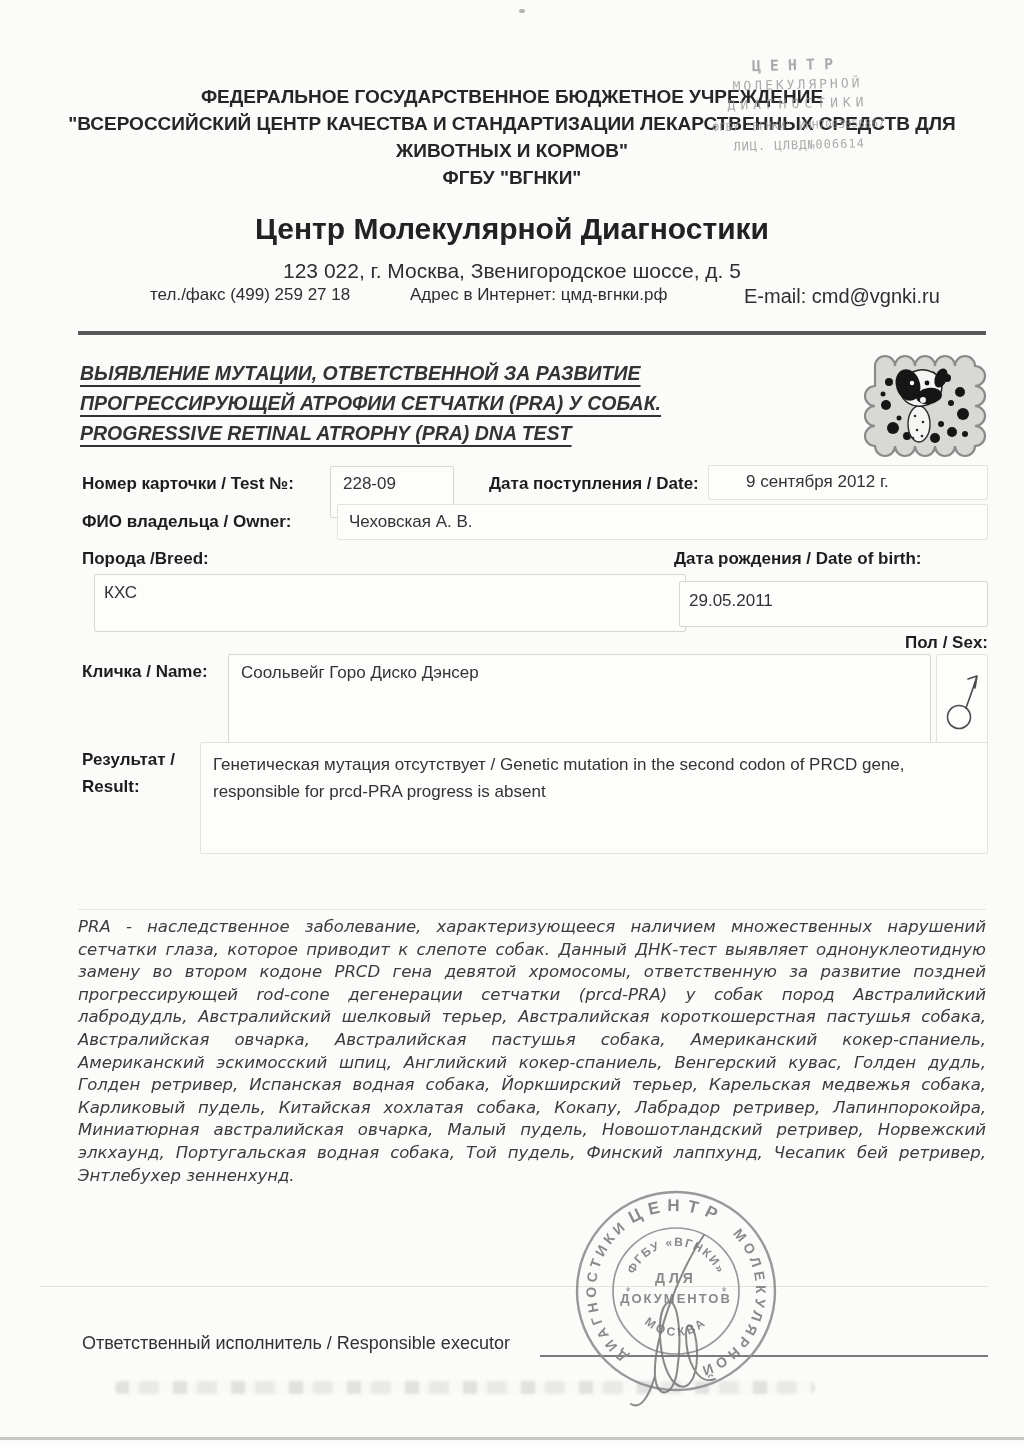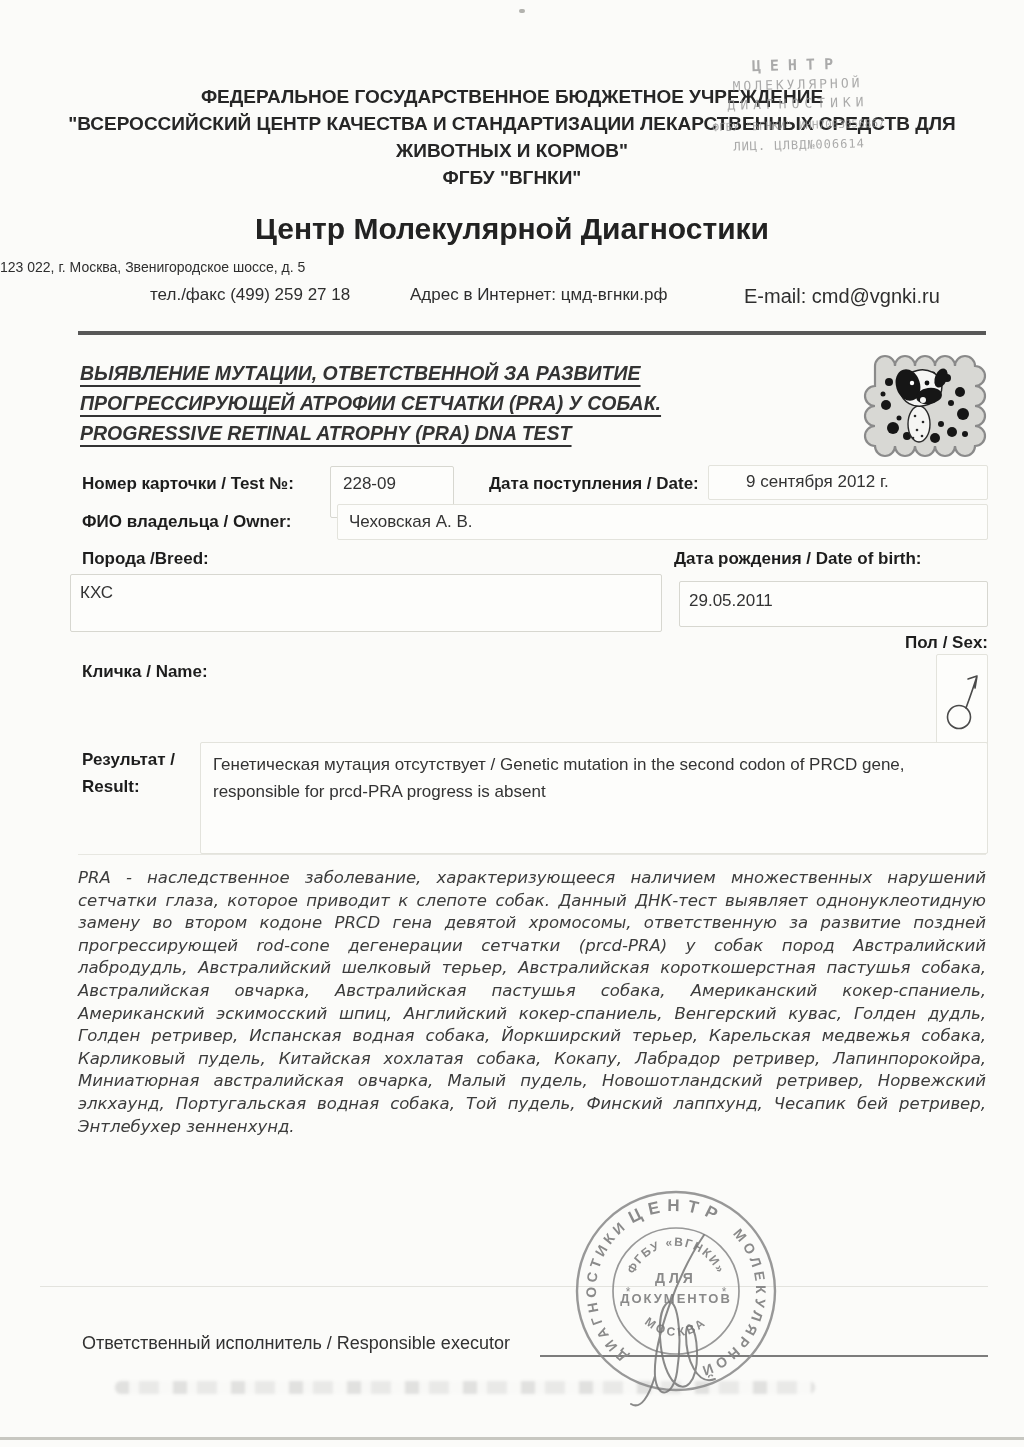--- a/index.html
+++ b/index.html
@@ -13,21 +13,21 @@
   .corner-stamp{position:absolute;left:688px;top:56px;width:220px;color:#979797;
                 font-family:"DejaVu Sans Mono",monospace;transform:rotate(-1.5deg);
                 opacity:.8;text-align:center;z-index:3;}
   .cs1{font-size:15px;letter-spacing:9px;font-weight:bold;}
   .cs2{font-size:13px;letter-spacing:3px;margin-top:3px;}
   .cs3{font-size:13px;letter-spacing:5px;margin-top:4px;}
   .cs4{font-size:11px;letter-spacing:0;margin-top:8px;white-space:nowrap;}
   .cs5{font-size:12px;letter-spacing:1px;margin-top:6px;}
   #center-name{position:absolute;left:0;top:212px;width:100%;text-align:center;
                font-size:30px;font-weight:bold;color:#222;}
-  #address{position:absolute;left:0;top:259px;width:100%;text-align:left;font-size:14px;color:#2e2e2e;}
+  #address{position:absolute;left:0;top:259px;width:100%;text-align:center;font-size:21px;color:#2e2e2e;}
   #phone{position:absolute;left:150px;top:285px;font-size:17px;color:#2e2e2e;}
   #web{position:absolute;left:410px;top:285px;font-size:17px;color:#2e2e2e;}
   #email{position:absolute;left:744px;top:285px;font-size:20px;color:#2e2e2e;}
   #rule{position:absolute;left:78px;top:331px;width:908px;height:4px;background:#414141;opacity:.88;}
   
   .doc-title{position:absolute;left:80px;font-size:19.5px;font-weight:bold;font-style:italic;
              color:#333;text-decoration:underline;text-decoration-thickness:2px;
              text-underline-offset:5px;white-space:nowrap;}
   #title1{top:362px;} #title2{top:392px;} #title3{top:422px;}
   
@@ -39,36 +39,36 @@
   #test-box{left:330px;top:466px;width:124px;height:52px;}
   #test-box .val{display:block;padding:7px 0 0 12px;}
   #date-label{left:489px;top:474px;}
   #date-box{left:708px;top:465px;width:280px;height:35px;padding-left:27px;}
   #date-box .val{display:block;padding:6px 0 0 10px;}
   #owner-label{left:82px;top:512px;}
   #owner-box{left:337px;top:504px;width:651px;height:36px;}
   #owner-box .val{display:block;padding:7px 0 0 11px;}
   #breed-label{left:82px;top:549px;}
   #birth-label{left:674px;top:549px;}
-  #breed-box{left:70px;top:574px;width:592px;height:58px;}
+  #breed-box{left:94px;top:574px;width:592px;height:58px;}
   #breed-box .val{display:block;padding:8px 0 0 9px;}
   #birth-box{left:679px;top:581px;width:309px;height:46px;}
   #birth-box .val{display:block;padding:9px 0 0 9px;}
   #sex-label{left:840px;top:633px;width:148px;text-align:right;}
   #name-label{left:82px;top:662px;}
   #name-box{left:228px;top:654px;width:703px;height:92px;}
   #name-box .val{display:block;padding:8px 0 0 12px;}
   #sex-box{left:936px;top:654px;width:52px;height:92px;}
   #result-label-1{left:82px;top:750px;}
   #result-label-2{left:82px;top:777px;}
   #result-box{left:200px;top:742px;width:788px;height:112px;}
   #result-box .val{display:block;padding:8px 0 0 12px;line-height:27px;}
   
-  #description{position:absolute;left:78px;top:854px;width:908px;border-top:1px solid #e7e7e1;
-               padding-top:12px;font-family:"DejaVu Sans",sans-serif;font-style:italic;
+  #description{position:absolute;left:78px;top:909px;width:908px;border-top:1px solid #e7e7e1;
+               padding-top:6px;font-family:"DejaVu Sans",sans-serif;font-style:italic;
                font-size:16.5px;line-height:22.6px;color:#3c3c3c;text-align:justify;}
   
   #faint-line{position:absolute;left:40px;top:1286px;width:948px;height:1px;background:#e3e3de;}
   #executor-label{position:absolute;left:82px;top:1333px;font-size:18px;color:#313131;}
   #signature-line{position:absolute;left:540px;top:1355px;width:448px;height:2px;background:#5c5c5c;opacity:.8;}
   #stamp-svg{position:absolute;left:556px;top:1183px;overflow:visible;z-index:2;}
   #dog-stamp{position:absolute;left:855px;top:348px;}
   #smudge{position:absolute;left:115px;top:1381px;width:700px;height:13px;opacity:.4;border-radius:6px;
           background:repeating-linear-gradient(90deg,rgba(120,120,120,.5) 0 14px,rgba(190,190,190,.12) 14px 24px,
                      rgba(140,140,140,.4) 24px 44px,rgba(200,200,200,.1) 44px 58px);
@@ -168,20 +168,23 @@
   <div class="box" id="breed-box">
     <span class="val">КХС</span>
   </div>
   <div class="box" id="birth-box">
     <span class="val">29.05.2011</span>
   </div>
 
   <div class="lbl" id="sex-label">Пол / Sex:</div>
 
   <div class="lbl" id="name-label">Кличка / Name:</div>
+  <div class="box" id="name-box">
+    <span class="val">Соольвейг Горо Диско Дэнсер</span>
+  </div>
   <div class="box box-light" id="sex-box">
     <svg width="52" height="92" viewBox="0 0 52 92">
       <circle cx="22" cy="62" r="11.5" stroke="#4a4a4a" stroke-width="1.6" fill="none"></circle>
       <path d="M29,53 C33,42 37,31 40,21 M40,21 L31,24 M40,21 L38,33" stroke="#4a4a4a" stroke-width="1.6" fill="none" stroke-linecap="round"></path>
     </svg>
   </div>
 
   <div class="lbl" id="result-label-1">Результат /</div>
   <div class="lbl" id="result-label-2">Result:</div>
   <div class="box box-light" id="result-box">

